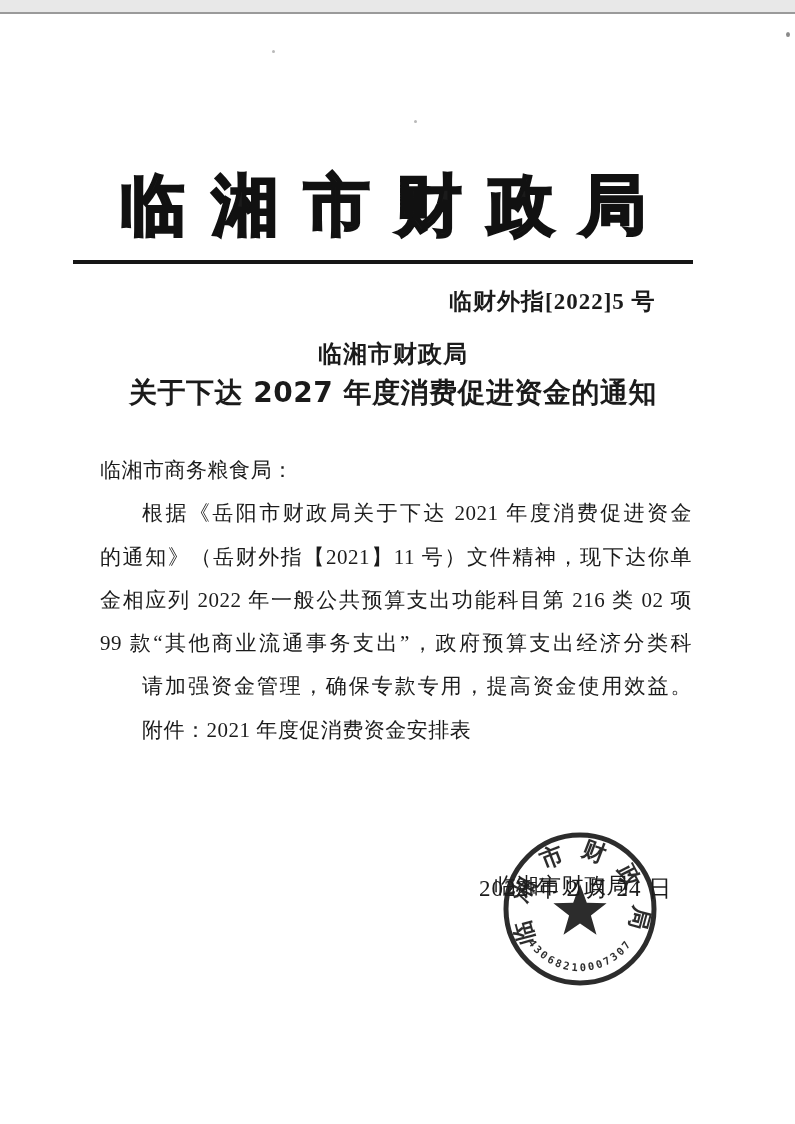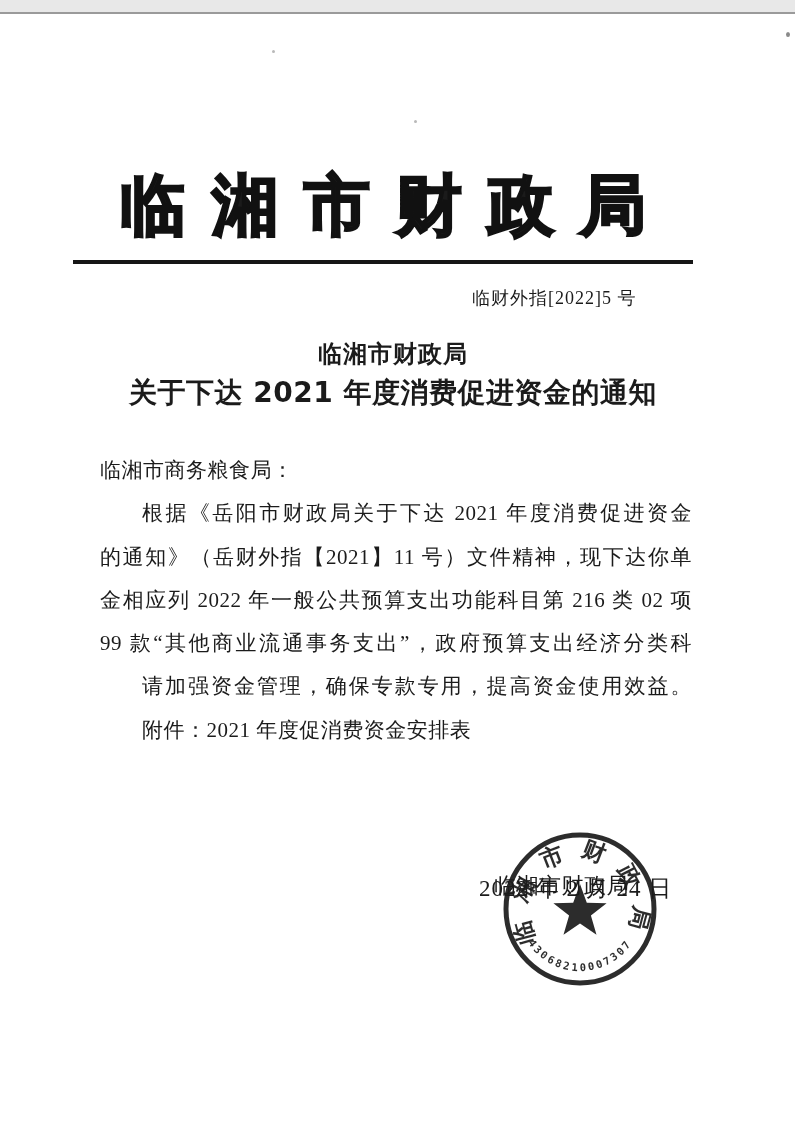--- a/index.html
+++ b/index.html
@@ -32,23 +32,24 @@
     -webkit-text-stroke:2.5px #111;
     white-space:nowrap;
   }
   .masthead-rule{
     position:absolute;left:73px;top:248px;width:620px;height:4px;
     background:#161616;
   }
 
   
   .doc-number{
-    position:absolute;left:472px;top:276px;
-    font-size:18px;line-height:1.2;letter-spacing:1px;
+    position:absolute;left:449px;top:276px;
+    font-size:23px;line-height:1.2;letter-spacing:1px;
     white-space:nowrap;
+    font-weight:bold;
   }
 
   
   .doc-title{
     position:absolute;left:73px;top:328px;width:640px;
     text-align:center;
     font-family:"DejaVu Sans","Liberation Sans",sans-serif;
     font-weight:700;
   }
   .doc-title .t1{font-size:24px;line-height:1.2;letter-spacing:1px;}
@@ -107,21 +108,21 @@
   <div class="speck s3"></div>
 
   <div class="masthead">临湘市财政局</div>
 
   <div class="masthead-rule"></div>
 
   <div class="doc-number">临财外指[2022]5 号</div>
 
   <div class="doc-title">
     <div class="t1">临湘市财政局</div>
-    <div class="t2">关于下达 2021 年度消费促进资金的通知</div>
+    <div class="t2">关于下达 2027 年度消费促进资金的通知</div>
   </div>
 
   <div class="body-block">
     <div class="bline">临湘市商务粮食局：</div>
     <div class="bline indent justify">根据《岳阳市财政局关于下达 2021 年度消费促进资金</div>
     <div class="bline justify">的通知》（岳财外指【2021】11 号）文件精神，现下达你单</div>
     <div class="bline justify">金相应列 2022 年一般公共预算支出功能科目第 216 类 02 项</div>
     <div class="bline justify">99 款“其他商业流通事务支出”，政府预算支出经济分类科</div>
     <div class="bline indent justify">请加强资金管理，确保专款专用，提高资金使用效益。</div>
     <div class="bline indent">附件：2021 年度促消费资金安排表</div>

